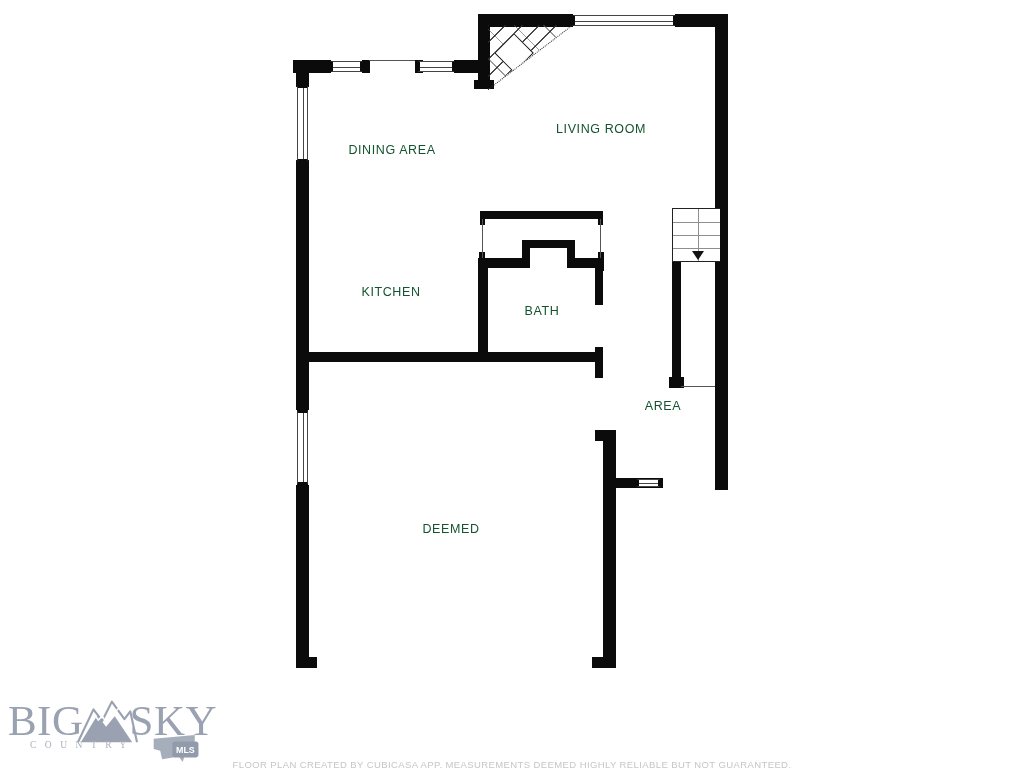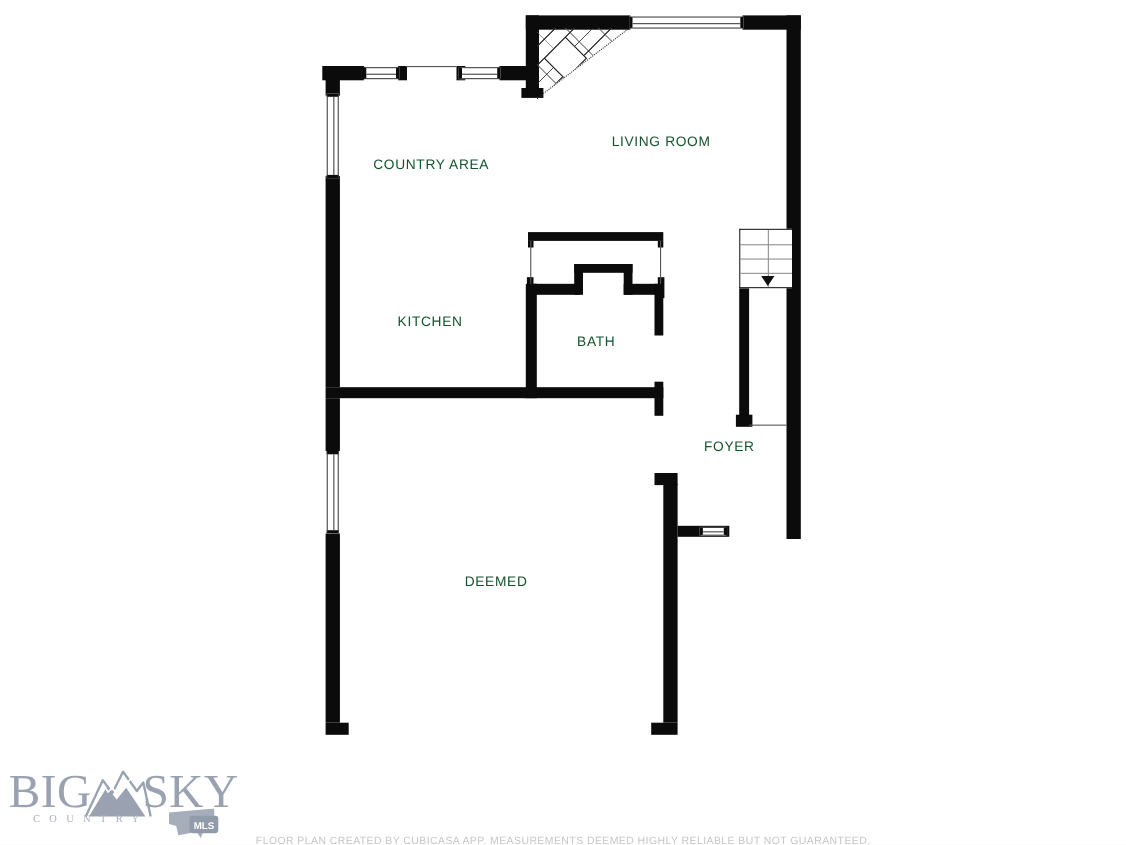--- a/index.html
+++ b/index.html
@@ -84,25 +84,25 @@
       <div class="thinline" style="left: 482px; top: 219px; width: 1px; height: 39px;"></div>
       <div class="thinline" style="left: 600px; top: 219px; width: 1px; height: 39px;"></div>
       <div class="thinline" style="left: 681px; top: 386px; width: 34px; height: 1px;"></div>
       <div class="thinline" style="left: 677px; top: 209px; width: 1px; height: 52px;"></div>
       <div class="window h" style="left: 330px; top: 61px; width: 33px; height: 11px;"></div>
       <div class="window h" style="left: 417px; top: 61px; width: 38px; height: 11px;"></div>
       <div class="window h" style="left: 572px; top: 15px; width: 104px; height: 11px;"></div>
       <div class="window v" style="left: 297px; top: 85px; width: 11px; height: 77px;"></div>
       <div class="window v" style="left: 297px; top: 410px; width: 11px; height: 75px;"></div>
       <div class="window h" style="left: 636px; top: 479px; width: 25px; height: 8px;"></div>
-      <div class="room-label" style="left: 392px; top: 150px;">COUNTRY AREA</div>
+      <div class="room-label" style="left: 392px; top: 150px;">DINING AREA</div>
       <div class="room-label" style="left: 601px; top: 129px;">LIVING ROOM</div>
       <div class="room-label" style="left: 391px; top: 292px;">KITCHEN</div>
       <div class="room-label" style="left: 542px; top: 311px;">BATH</div>
-      <div class="room-label" style="left: 663px; top: 406px;">FOYER</div>
+      <div class="room-label" style="left: 663px; top: 406px;">AREA</div>
       <div class="room-label" style="left: 451px; top: 529px;">DEEMED</div>
       <div class="stairbox" style="left: 672px; top: 208px; width: 48px; height: 54px;">
         <div class="tread" style="top: 25%;"></div>
         <div class="tread" style="top: 50%;"></div>
         <div class="tread" style="top: 75%;"></div>
         <div class="stair-vline" style="left: 53%;"></div>
         <div class="stair-arrow" style="left: calc(53% - 6px); bottom: 1px;"></div>
       </div>
       <div class="fireplace" style="left: 488px; top: 25px; width: 84px; height: 64px;">
         <div class="fp-diamond" style="left: 12px; top: 14px; width: 26px; height: 26px;"></div>

